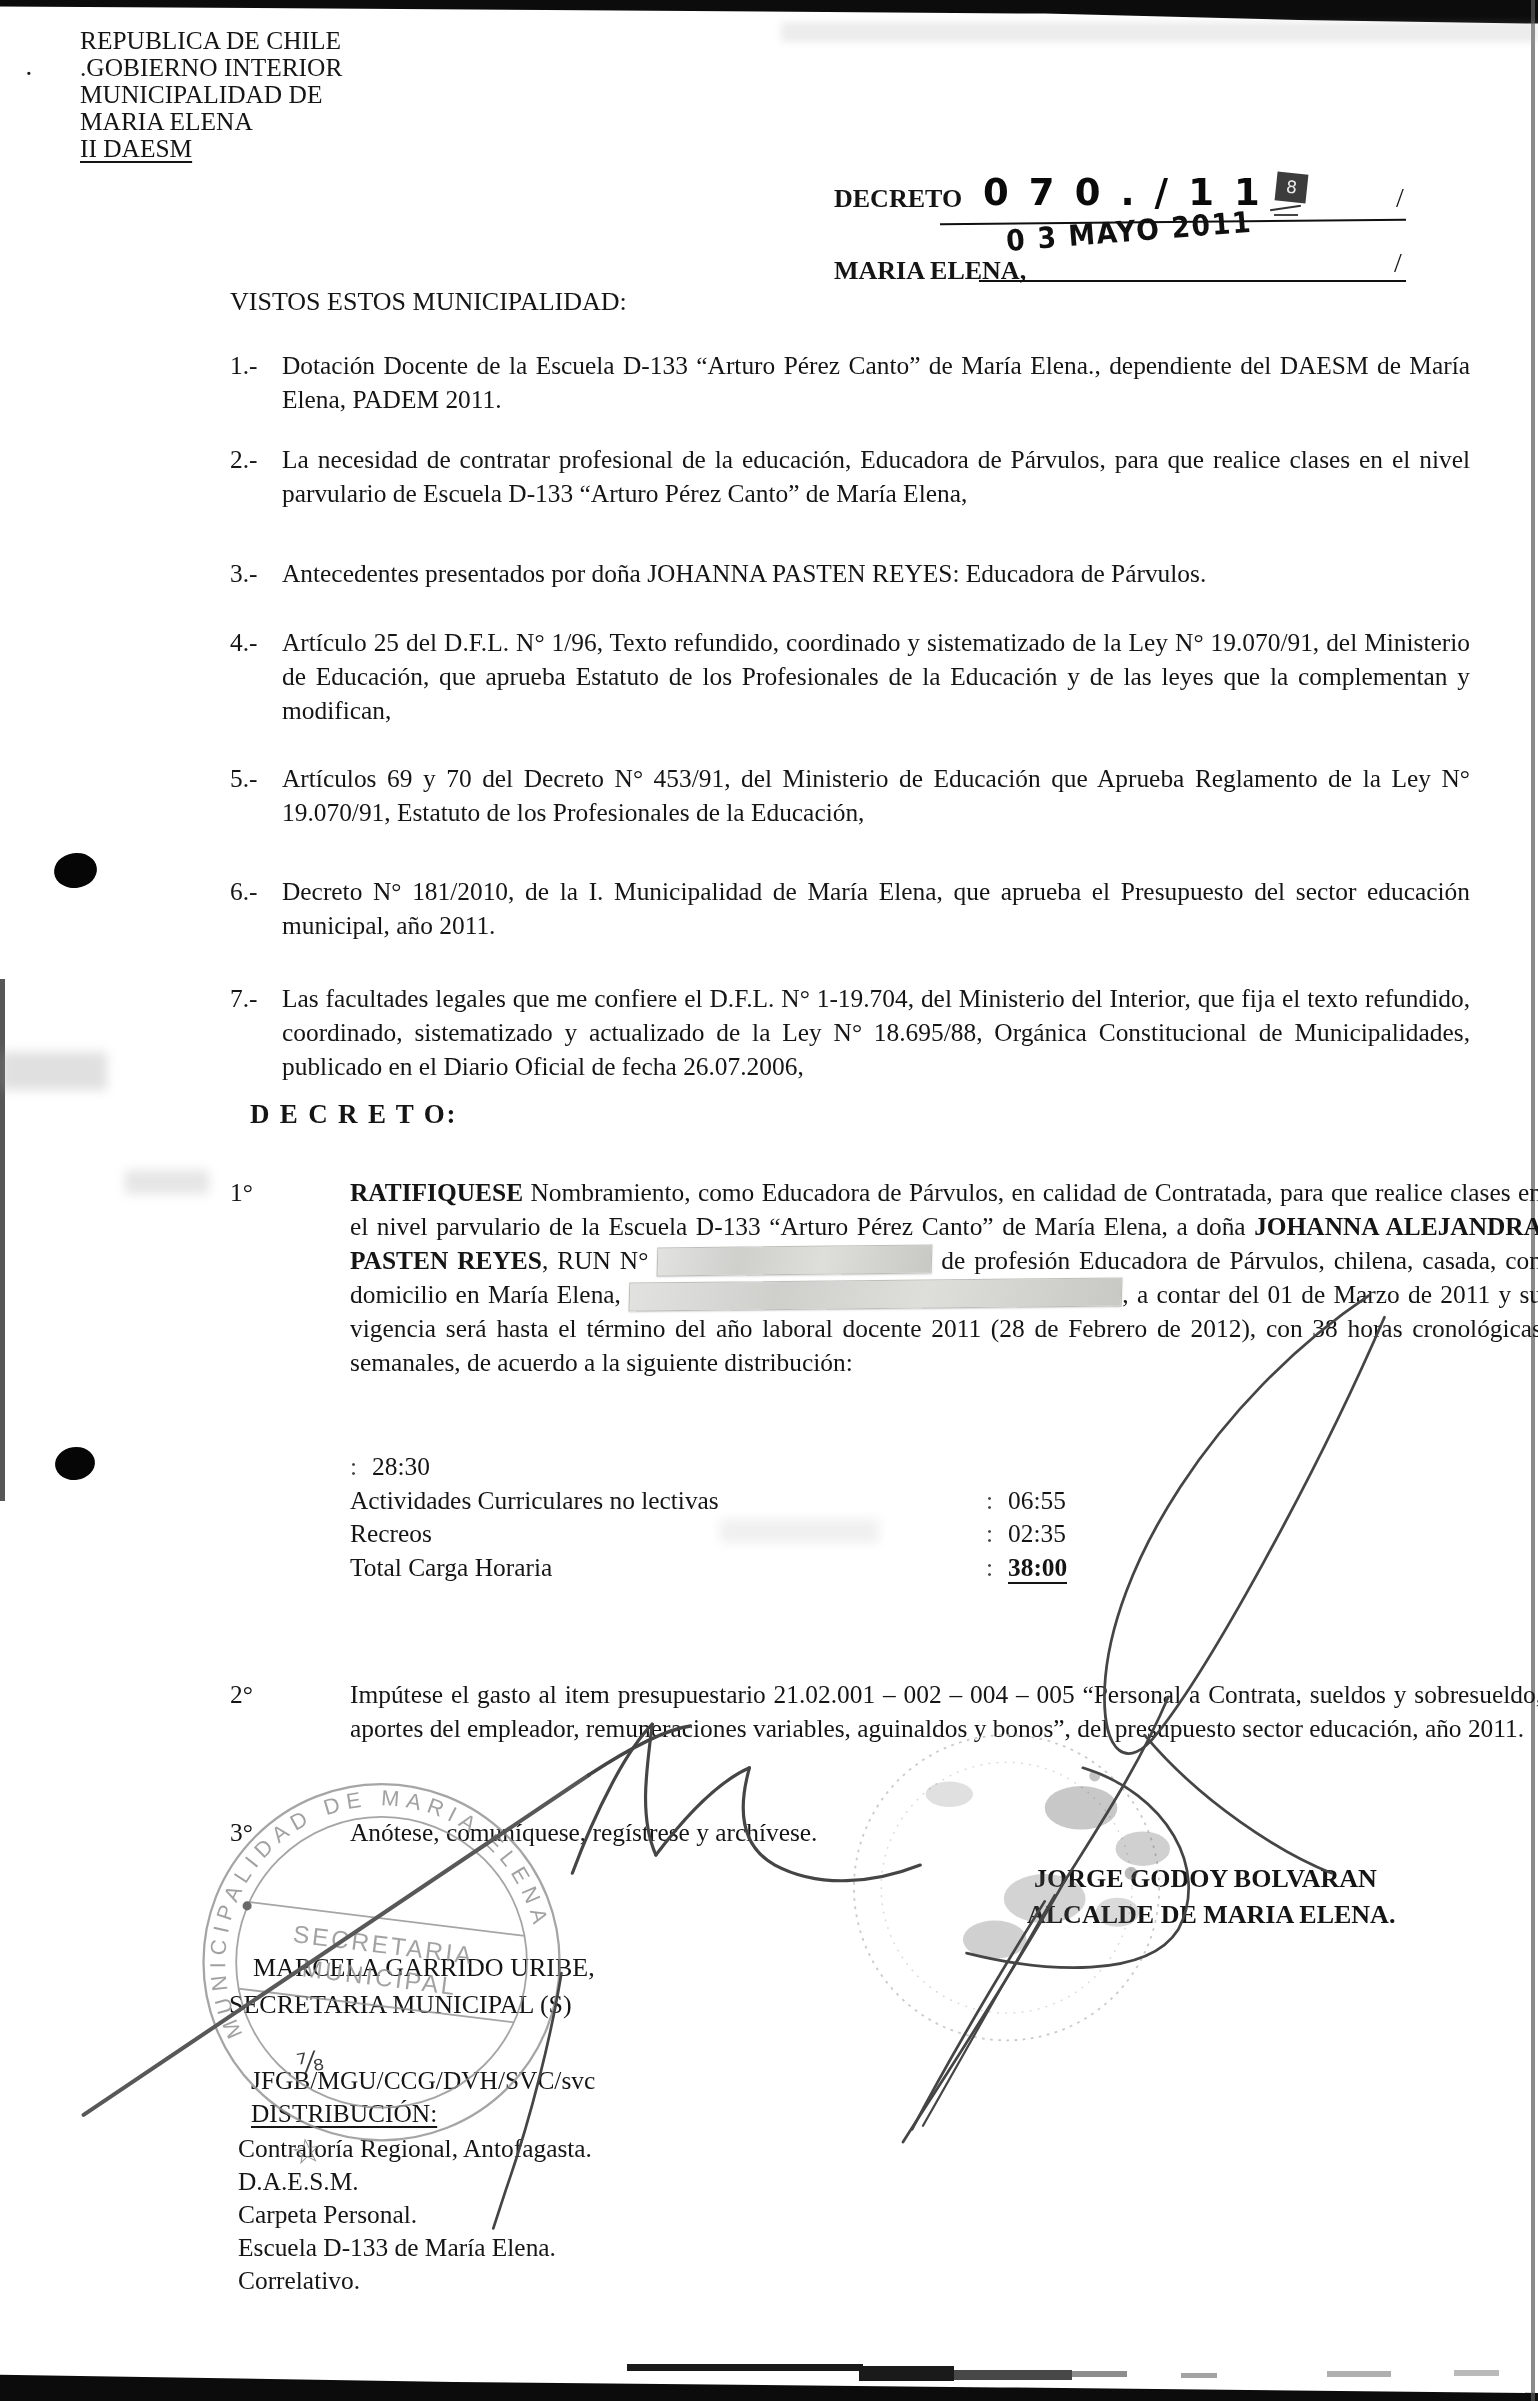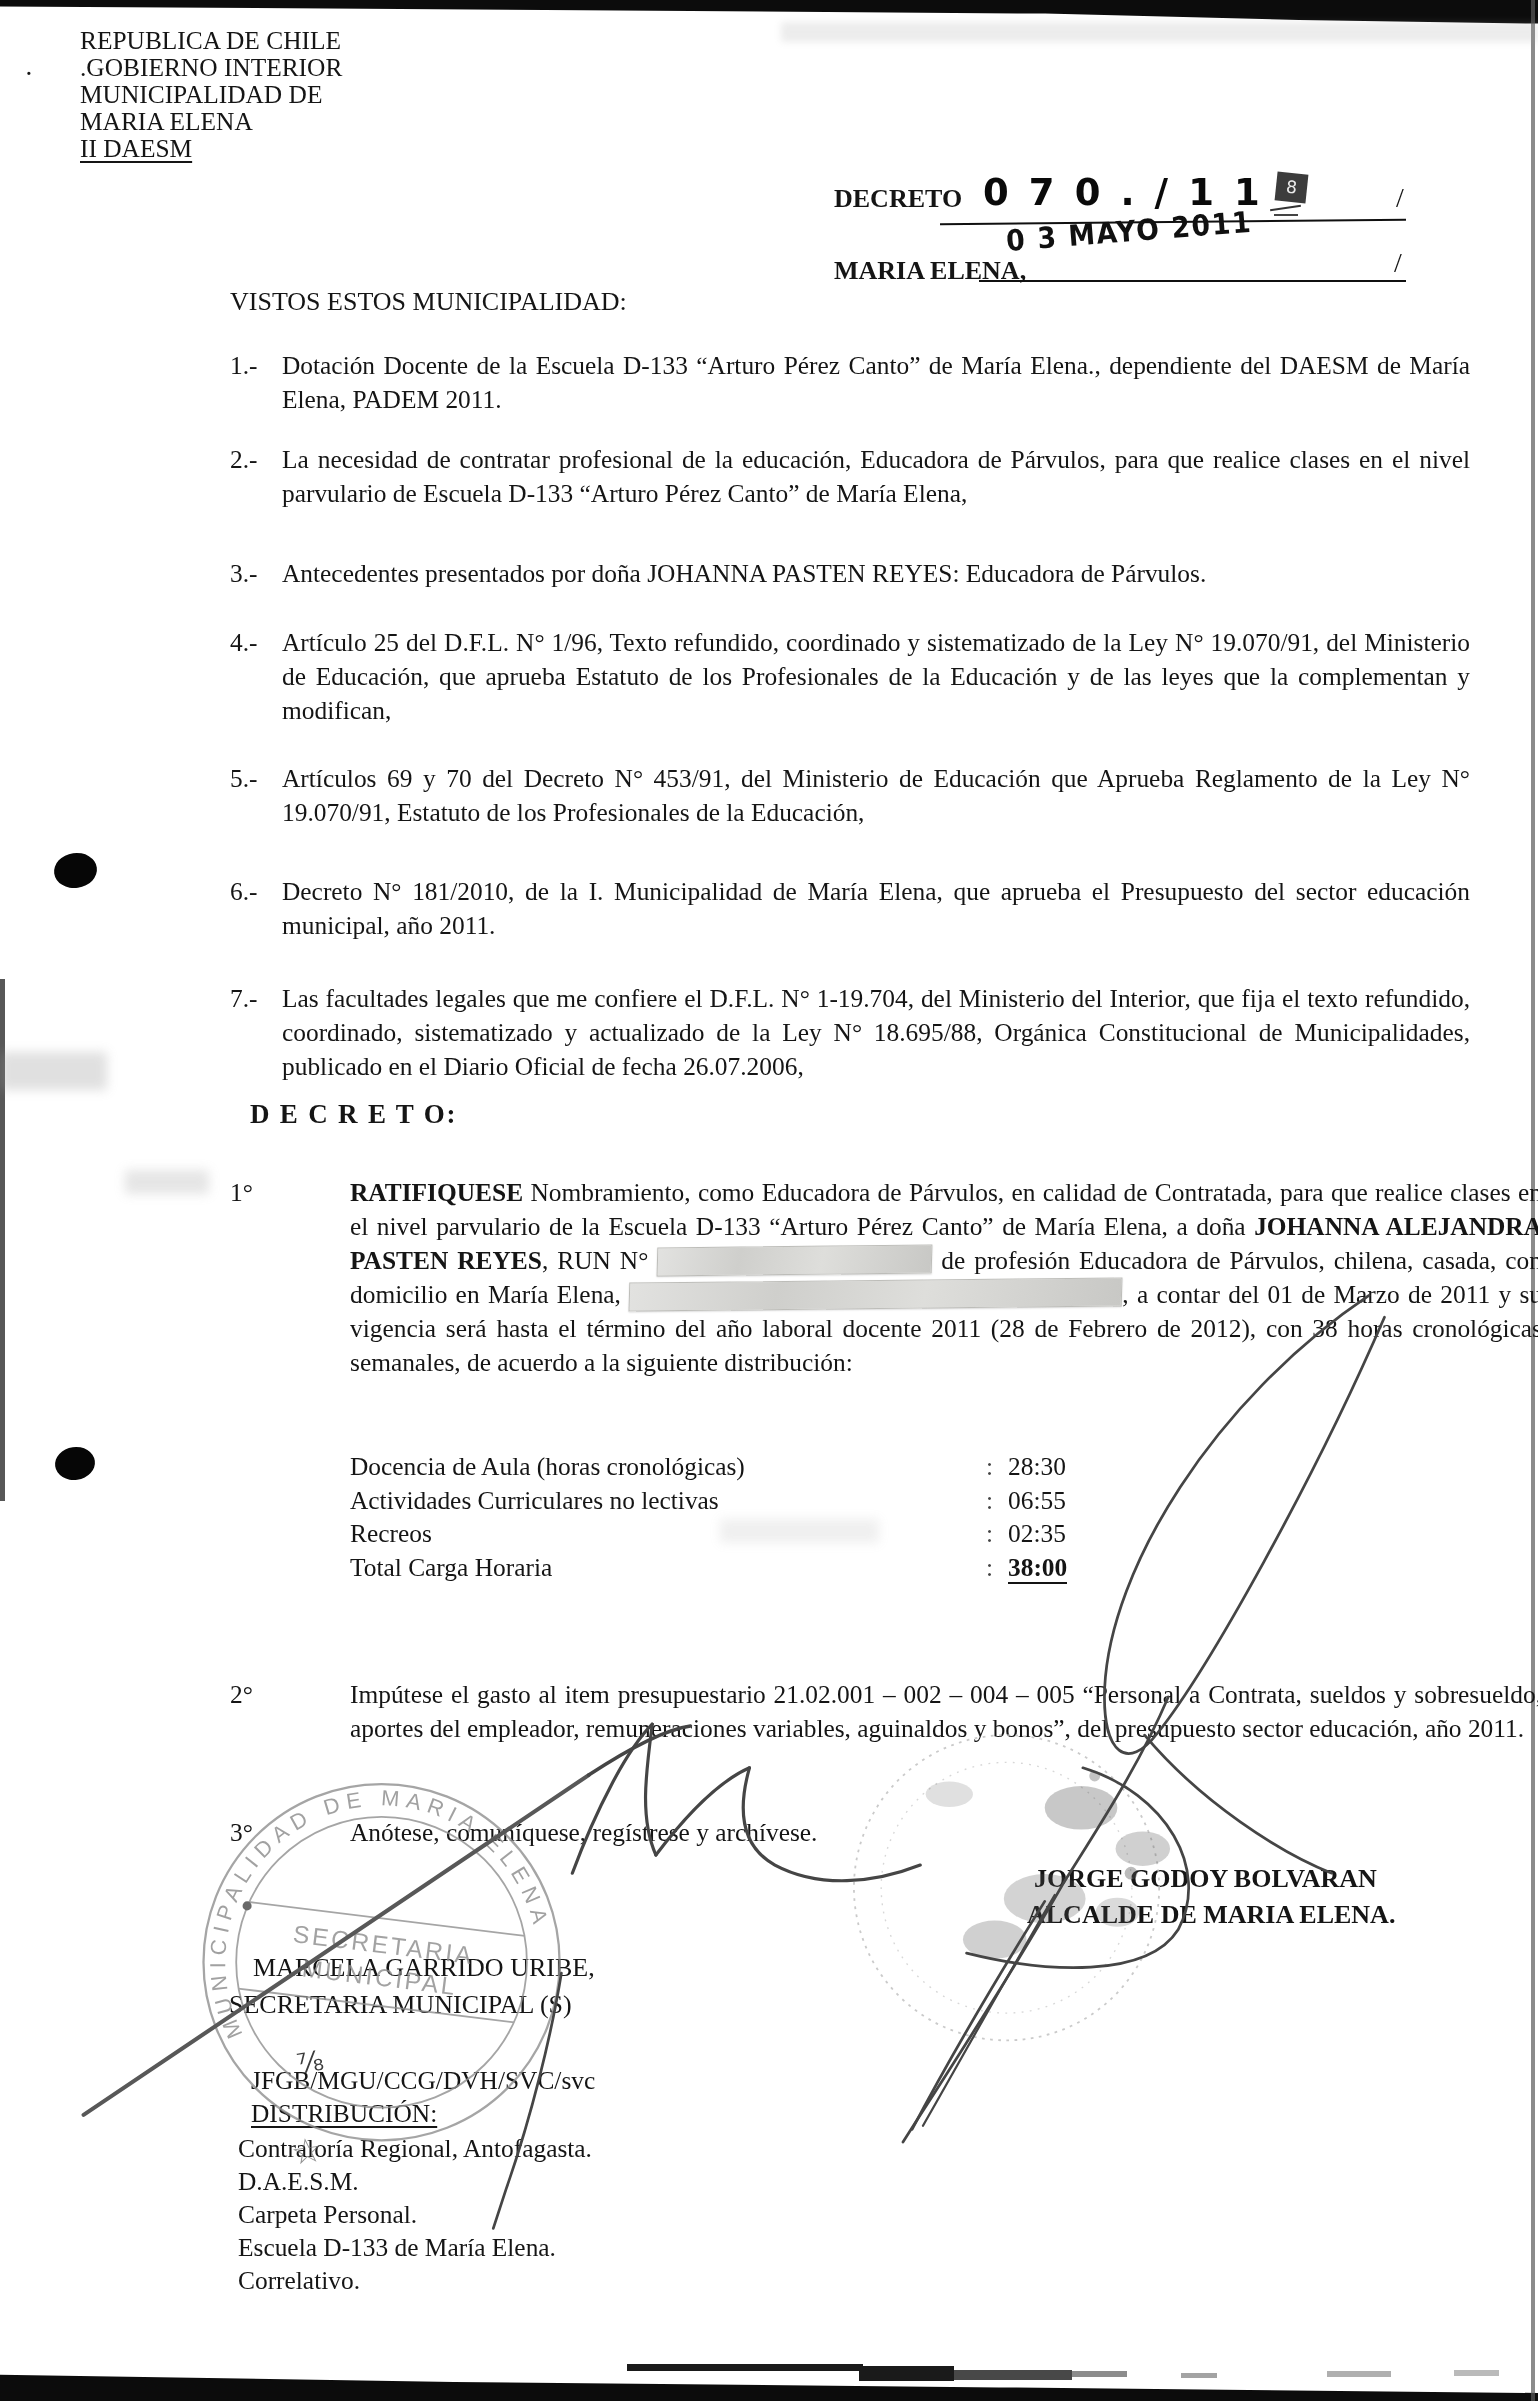--- a/index.html
+++ b/index.html
@@ -124,21 +124,20 @@
     </div>
 
   <div class="abs" id="decreto-heading">D E C R E T O:</div>
   <div id="decreto-list">
       <div class="ditem" style="top: 1175px;"><span class="num">1°</span><span class="txt"><b>RATIFIQUESE</b><span> Nombramiento, como Educadora de Párvulos, en calidad de Contratada, para que realice clases en el nivel parvulario de la Escuela D-133 “Arturo Pérez Canto” de María Elena, a doña </span><b>JOHANNA ALEJANDRA PASTEN REYES</b><span>,  RUN N° </span><span class="redact" style="width: 273px;"></span><span> de profesión Educadora de Párvulos, chilena, casada, con domicilio en María Elena, </span><span class="redact" style="width: 491px;"></span><span>, a contar  del 01 de Marzo de 2011 y su vigencia será hasta el término del año laboral docente 2011 (28 de Febrero de 2012), con 38 horas cronológicas semanales, de acuerdo a la siguiente distribución:</span></span></div>
       <div class="ditem" style="top: 1677px;"><span class="num">2°</span><span class="txt"><span>Impútese el gasto al item presupuestario 21.02.001 – 002 – 004 – 005 “Personal a Contrata, sueldos y sobresueldo, aportes del empleador, remuneraciones variables, aguinaldos y bonos”, del presupuesto sector educación, año 2011.</span></span></div>
       <div class="ditem" style="top: 1815px;"><span class="num">3°</span><span class="txt"><span>Anótese, comuníquese, regístrese y archívese.</span></span></div>
     </div>
   <div id="hours-table">
       <div class="trow" style="top: 1452px;">
-        <span class="lbl">Docencia de  Aula (horas cronológicas)</span>
         <span class="col">:</span>
         <span class="val">28:30</span>
       </div>
       <div class="trow" style="top: 1486px;">
         <span class="lbl">Actividades Curriculares no lectivas</span>
         <span class="col">:</span>
         <span class="val">06:55</span>
       </div>
       <div class="trow" style="top: 1519px;">
         <span class="lbl">Recreos</span>

